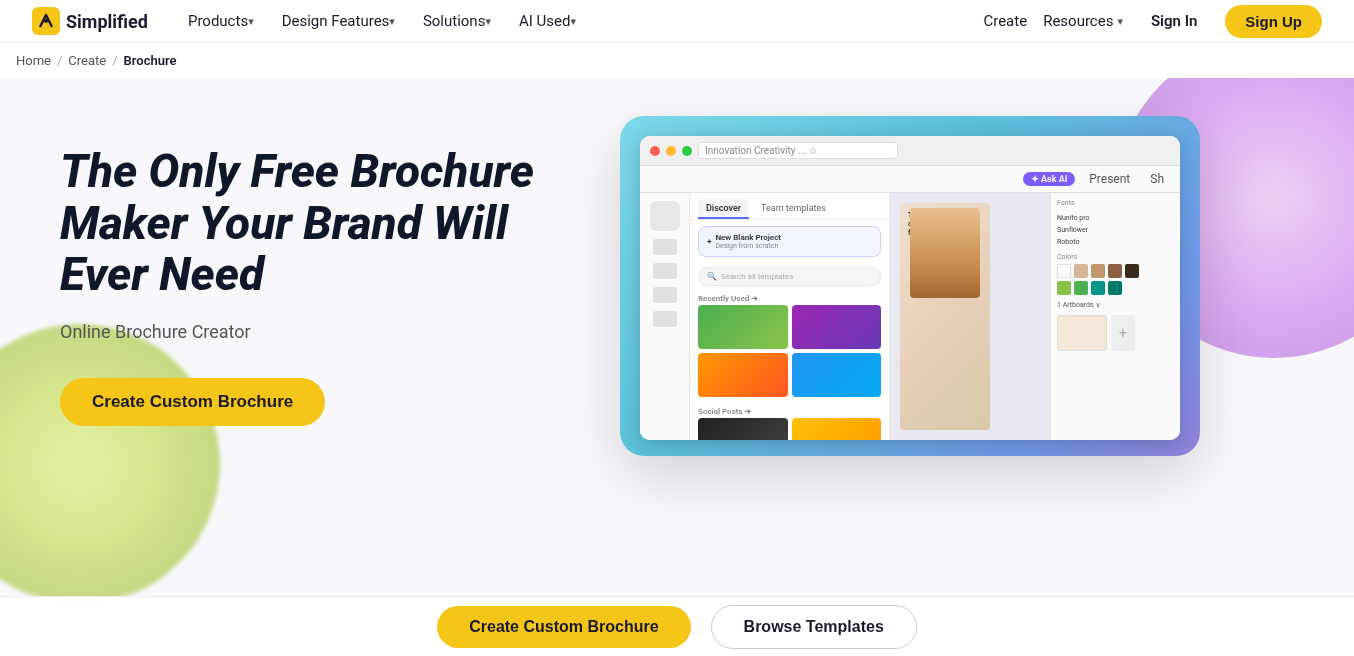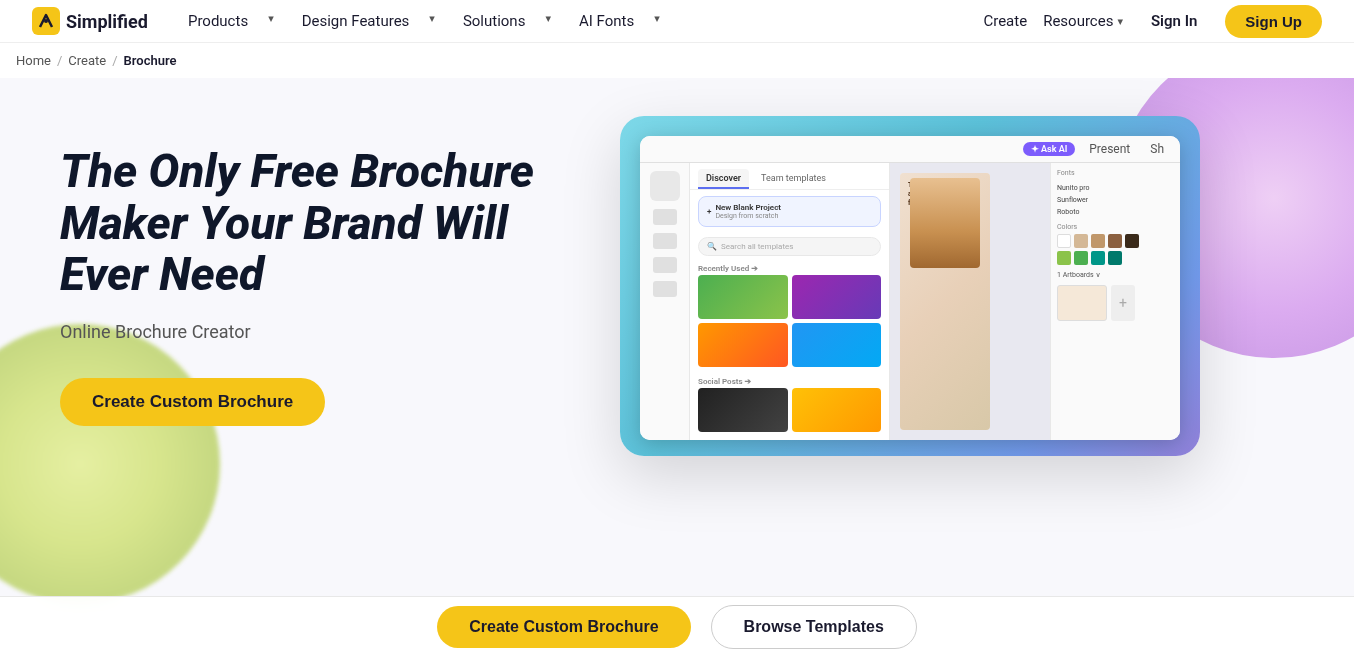--- a/index.html
+++ b/index.html
@@ -33,21 +33,22 @@
       color: #1a1a2e;
     }
     .nav-links {
       display: flex;
       align-items: center;
       gap: 4px;
       flex: 1;
     }
     .nav-item {
       display: flex;
-      gap: 20px;
+      align-items: center;
+      gap: 0;
       padding: 6px 12px;
       font-size: 15px;
       color: #1a1a2e;
       cursor: pointer;
       border-radius: 6px;
       white-space: nowrap;
     }
     .chevron-icon { font-size: 11px; color: #555; }
     .nav-right {
       display: flex;
@@ -506,21 +507,21 @@
     </div>
     <div class="nav-item">
       <span>Design Features</span>
       <span class="chevron-icon">▾</span>
     </div>
     <div class="nav-item">
       <span>Solutions</span>
       <span class="chevron-icon">▾</span>
     </div>
     <div class="nav-item">
-      <span>AI Fonts</span>
+      <span>AI Used</span>
       <span class="chevron-icon">▾</span>
     </div>
   </div>
 
   <div class="nav-right">
     <span class="pricing-link">Create</span>
     <div class="resources-item">
       <span>Resources</span>
       <span class="chevron-icon">▾</span>
     </div>
@@ -545,20 +546,26 @@
   <div class="hero-left">
     <h1 class="hero-title">The Only Free Brochure Maker Your Brand Will Ever Need</h1>
     <p class="hero-subtitle">Online Brochure Creator</p>
     <button class="cta-btn">Create Custom Brochure</button>
   </div>
 
   <div class="hero-right">
     <div class="app-outer">
       <div class="app-window">
 
+        <div class="app-titlebar">
+          <div class="dot dot-red"></div>
+          <div class="dot dot-yellow"></div>
+          <div class="dot dot-green"></div>
+          <div class="toolbar-url">Innovation Creativity ... ☆</div>
+        </div>
 
         <div class="app-toolbar">
           <span style="flex:1"></span>
           <span class="toolbar-pill">✦ Ask AI</span>
           <span class="toolbar-plain">Present</span>
           <span class="toolbar-plain">Sh</span>
         </div>
 
         <div class="app-body">
 

